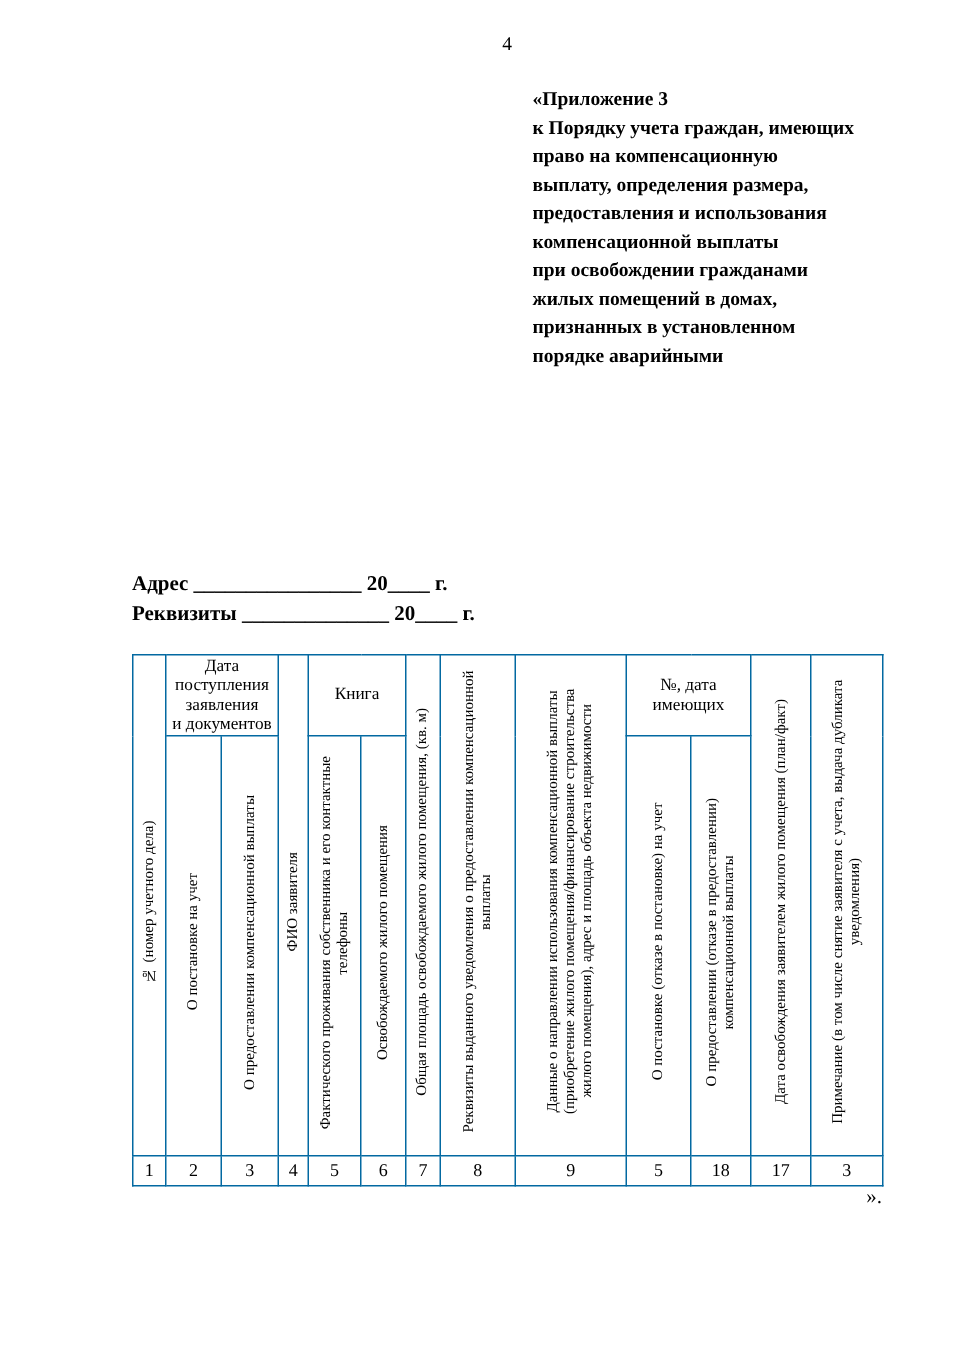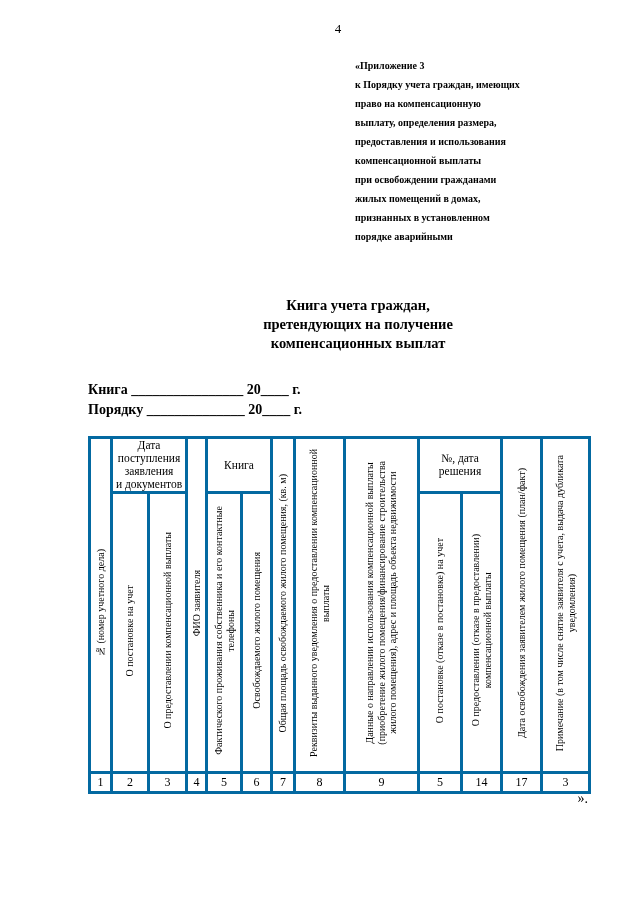--- a/index.html
+++ b/index.html
@@ -12,39 +12,39 @@
     overflow: hidden;
   }
   .page { position: absolute; inset: 0; background: #fff; }
 
   .page-num {
     position: absolute; top: 21px; left: 0; width: 676px;
     text-align: center; font-size: 13px;
   }
   .appendix {
     position: absolute; left: 355px; top: 56px; width: 240px;
-    font-size: 10px; line-height: 19px; font-weight: bold;
+    font-size: 13px; line-height: 19px; font-weight: bold;
     white-space: pre-line;
   }
   .doc-title {
     position: absolute; left: 158px; top: 296px; width: 400px;
     text-align: center; font-size: 14.5px; line-height: 19px;
     font-weight: bold; white-space: pre-line;
   }
   .dates {
     position: absolute; left: 88px; top: 380px;
     font-size: 14px; line-height: 19.5px; font-weight: bold;
   }
   .reg {
     position: absolute; left: 88px; top: 436px;
     border-collapse: collapse; table-layout: fixed;
     width: 500px;
   }
   .reg td {
-    border: 3px solid #0369a1;
+    border: 1px solid #0369a1;
     padding: 0;
     vertical-align: middle;
     text-align: center;
     overflow: hidden;
   }
   tr.r1 { height: 54px; }
   tr.r2 { height: 280px; }
   tr.r3 { height: 20px; }
   .grp {
     font-size: 11.5px; line-height: 13px;
@@ -77,27 +77,24 @@
 к Порядку учета граждан, имеющих
 право на компенсационную
 выплату, определения размера,
 предоставления и использования
 компенсационной выплаты
 при освобождении гражданами
 жилых помещений в домах,
 признанных в установленном
 порядке аварийными</div>
 
-  <div class="doc-title">Книга учета граждан,
-претендующих на получение
-компенсационных выплат</div>
 
   <div class="dates">
-    <div>Книга ________________ 20____ г.</div>
-    <div>Порядку ______________ 20____ г.</div>
+    <div>Адрес ________________ 20____ г.</div>
+    <div>Реквизиты ______________ 20____ г.</div>
   </div>
 
   <table class="reg">
     <colgroup>
       <col style="width:22px">
         <col style="width:37px">
         <col style="width:38px">
       <col style="width:20px">
         <col style="width:35px">
         <col style="width:30px">
@@ -118,21 +115,21 @@
 и документов</td>
       <td class="rot" rowspan="2"><span class="vtext">ФИО заявителя</span></td>
       <td class="grp" colspan="2">Книга</td>
       <td class="rot" rowspan="2"><span class="vtext">Общая площадь освобождаемого жилого помещения, (кв. м)</span></td>
       <td class="rot" rowspan="2"><span class="vtext">Реквизиты выданного уведомления о предоставлении компенсационной
 выплаты</span></td>
       <td class="rot" rowspan="2"><span class="vtext">Данные о направлении использования компенсационной выплаты
 (приобретение жилого помещения/финансирование строительства
 жилого помещения), адрес и площадь объекта недвижимости</span></td>
       <td class="grp" colspan="2">№, дата
-решения</td>
+имеющих</td>
       <td class="rot" rowspan="2"><span class="vtext">Дата освобождения заявителем жилого помещения (план/факт)</span></td>
       <td class="rot" rowspan="2"><span class="vtext">Примечание (в том числе снятие заявителя с учета, выдача дубликата
 уведомления)</span></td>
     </tr>
     <tr class="r2">
       <td class="rot"><span class="vtext">О постановке на учет</span></td>
       <td class="rot"><span class="vtext">О предоставлении компенсационной выплаты</span></td>
       <td class="rot"><span class="vtext">Фактического проживания собственника и его контактные
 телефоны</span></td>
       <td class="rot"><span class="vtext">Освобождаемого жилого помещения</span></td>
@@ -144,21 +141,21 @@
       <td class="num">1</td>
       <td class="num">2</td>
       <td class="num">3</td>
       <td class="num">4</td>
       <td class="num">5</td>
       <td class="num">6</td>
       <td class="num">7</td>
       <td class="num">8</td>
       <td class="num">9</td>
       <td class="num">5</td>
-      <td class="num">14</td>
+      <td class="num">18</td>
       <td class="num">17</td>
       <td class="num">3</td>
     </tr>
   </tbody>
     </table>
 
   <div class="closing">».</div>
 
 </div>
 

